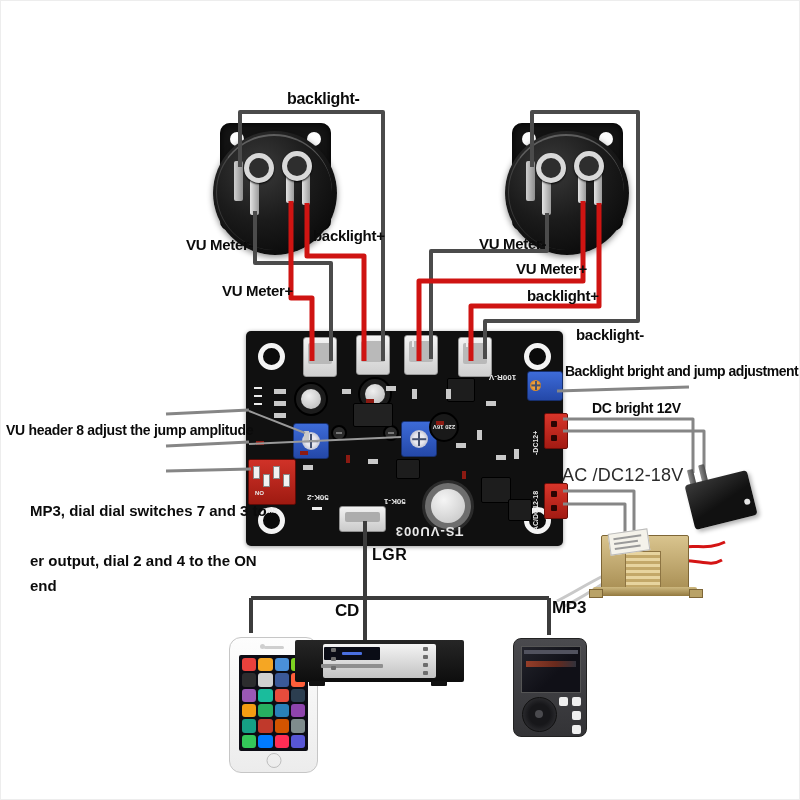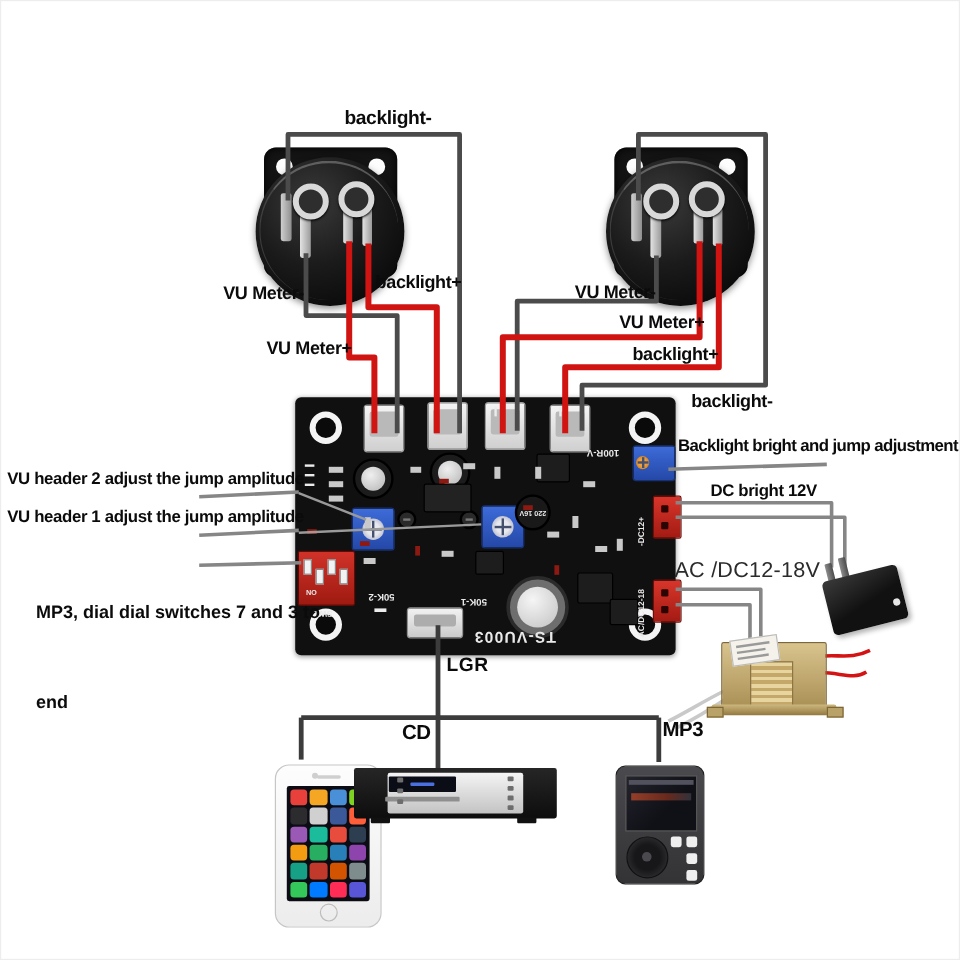--- a/index.html
+++ b/index.html
@@ -377,23 +377,23 @@
   <div class="lbl" style="left:221px;top:281px;">VU Meter+</div>
   <div class="lbl" style="left:478px;top:234px;">VU Meter-</div>
   <div class="lbl" style="left:515px;top:259px;">VU Meter+</div>
   <div class="lbl" style="left:526px;top:286px;">backlight+</div>
   <div class="lbl" style="left:575px;top:325px;">backlight-</div>
 
   <div class="lbl" style="left:564px;top:362px;font-size:14px;letter-spacing:-0.5px;">Backlight bright and jump adjustment</div>
   <div class="lbl" style="left:591px;top:399px;font-size:14px;">DC bright 12V</div>
   <div class="lbl light" style="left:561px;top:464px;">AC /DC12-18V</div>
 
-  <div class="lbl" style="left:5px;top:389px;font-size:14px;">VU header 2 adjust the jump amplitude</div>
-  <div class="lbl" style="left:5px;top:421px;font-size:14px;">VU header 1 adjust the jump amplitude</div>
+  <div class="lbl" style="left:5px;top:421px;font-size:14px;">VU header 8 adjust the jump amplitude</div>
 
   <div class="note-line" style="left:29px;top:501px;">MP3, dial dial switches 7 and 3 to</div>
+  <div class="note-line" style="left:29px;top:551px;">er output, dial 2 and 4 to the ON</div>
   <div class="note-line" style="left:29px;top:576px;">end</div>
 
   <div class="lbl big" style="left:371px;top:545px;letter-spacing:0.5px;">LGR</div>
   <div class="lbl" style="left:334px;top:600px;font-size:17px;">CD</div>
   <div class="lbl" style="left:551px;top:597px;font-size:17px;">MP3</div>
 
 </div>
 
 </body></html>

